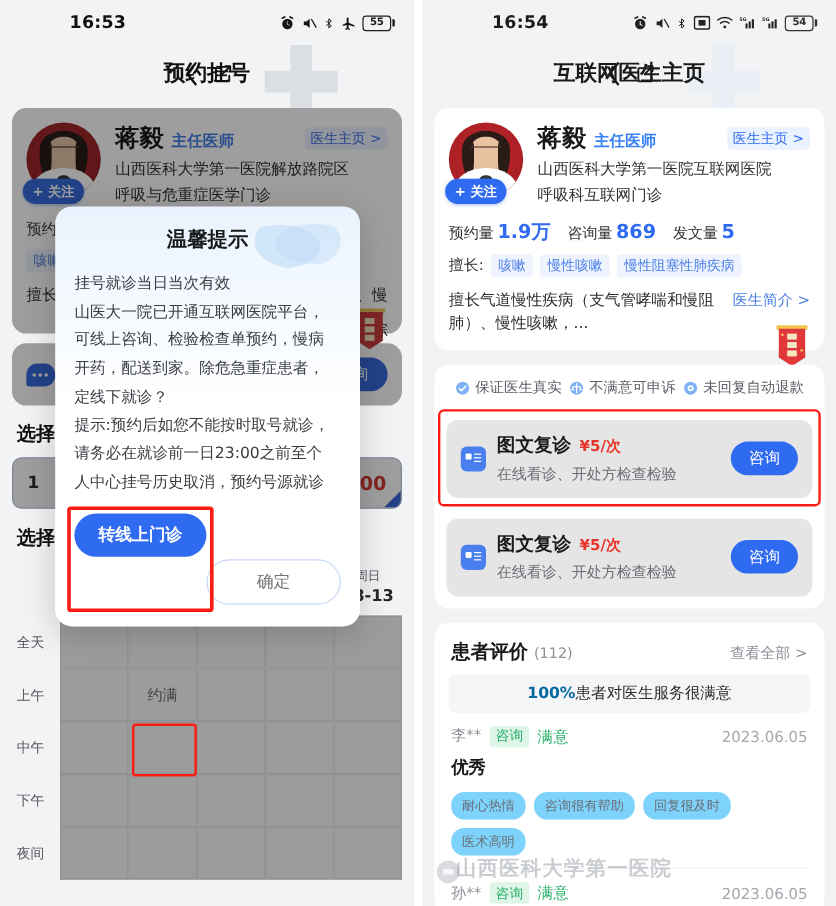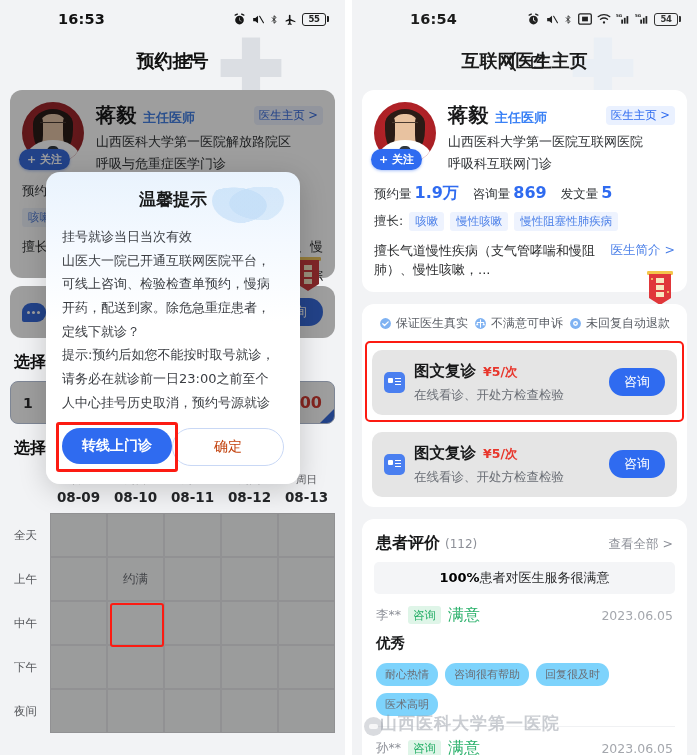--- a/index.html
+++ b/index.html
@@ -111,26 +111,26 @@
   .svc-btn { background:#2f6bf0; color:#fff; font-size:13px; border-radius: 14px; padding: 5px 15px; white-space:nowrap; }
 
   .svc-wrap-hl { position:relative; border: 2.5px solid #fc1b12; border-radius: 5px; padding: 5px; margin: 0 -7px; }
 
   
   .rev-head { display:flex; align-items:baseline; padding: 2px 2px 8px 2px;}
   .rev-title { font-size: 16px; font-weight: bold; color:#18191a; }
   .rev-count { font-size: 12px; color:#8d9098; margin-left: 5px; }
   .rev-all { margin-left:auto; font-size: 12.5px; color:#8d9098; }
   .sat-bar { background:#f4f5f7; border-radius:5px; text-align:center; padding: 7px; font-size: 13px; color:#2b2c2e; }
-  .sat-bar .pct { color:#000000; font-weight:bold; }
+  .sat-bar .pct { color:#0369a1; font-weight:bold; }
   .rev-item { padding: 11px 2px 10px 2px; border-bottom:1px solid #f0f1f3; }
   .rev-meta { display:flex; align-items:center; gap:7px; font-size:12.5px; }
   .rev-user { color:#8d9098; }
   .rev-badge { background:#dff5e8; color:#29b06a; font-size:11.5px; padding:1.5px 5px; border-radius:3px; }
-  .rev-mood { color:#29b06a; font-size:16px; }
+  .rev-mood { color:#29b06a; font-size:13px; }
   .rev-date { margin-left:auto; color:#a4a7ad; font-size:12.5px; }
   .rev-text { font-size: 14.5px; font-weight:bold; color:#18191a; margin-top: 7px; line-height:1.4; }
   .rev-chips { display:flex; gap:7px; margin-top:10px; flex-wrap:wrap;}
   .chip { background:#7dd3fc; color:#6a6e75; font-size:11px; padding: 4px 9px; border-radius: 11px; }
 
   
   .wm-text {
     position:absolute; left: 28px; bottom: 20px; font-size: 17px; font-weight:bold;
     color: rgba(150,155,165,.50); letter-spacing: 1px; pointer-events:none; white-space:nowrap;
   }
@@ -177,21 +177,21 @@
     content:""; position:absolute; right: 16px; top: 6px; width: 72px; height: 46px;
     background: radial-gradient(ellipse at 30% 60%, rgba(186,217,246,.55) 0 46%, transparent 47%),
                 radial-gradient(ellipse at 70% 55%, rgba(186,217,246,.45) 0 46%, transparent 47%);
     border-radius: 50%;
   }
   .modal-title { text-align:center; font-size:17px; font-weight:bold; color:#18191a; position:relative; }
   .modal-body { margin-top: 14px; font-size: 13px; color:#3a3d42; line-height: 1.82; position:relative;}
   .modal-btns { display:flex; gap: 0; margin-top: 14px; position:relative; }
   .mbtn { flex:1; text-align:center; font-size: 14px; padding: 9px 0; border-radius: 19px; }
   .mbtn-primary { background:#2f6bf0; color:#fff; font-weight:bold; }
-  .mbtn-ghost { background:#fff; color:#c2410c; border:1px solid #c9d8f5; }
+  .mbtn-ghost { background:#fff; color:#737373; border:1px solid #c9d8f5;margin-top:38px; }
   .mbtn-hl-wrap { position:relative; flex:1; }
   .mbtn-hl-wrap::after{ content:""; position:absolute; left:-6px; top:-6px; right:-6px; bottom:-6px; border:3px solid #fc1b12; border-radius:3px; pointer-events:none;}
 </style>
 </head>
 <body>
 
 <div class="stage">
 
   <div class="panel panel-left">
 

